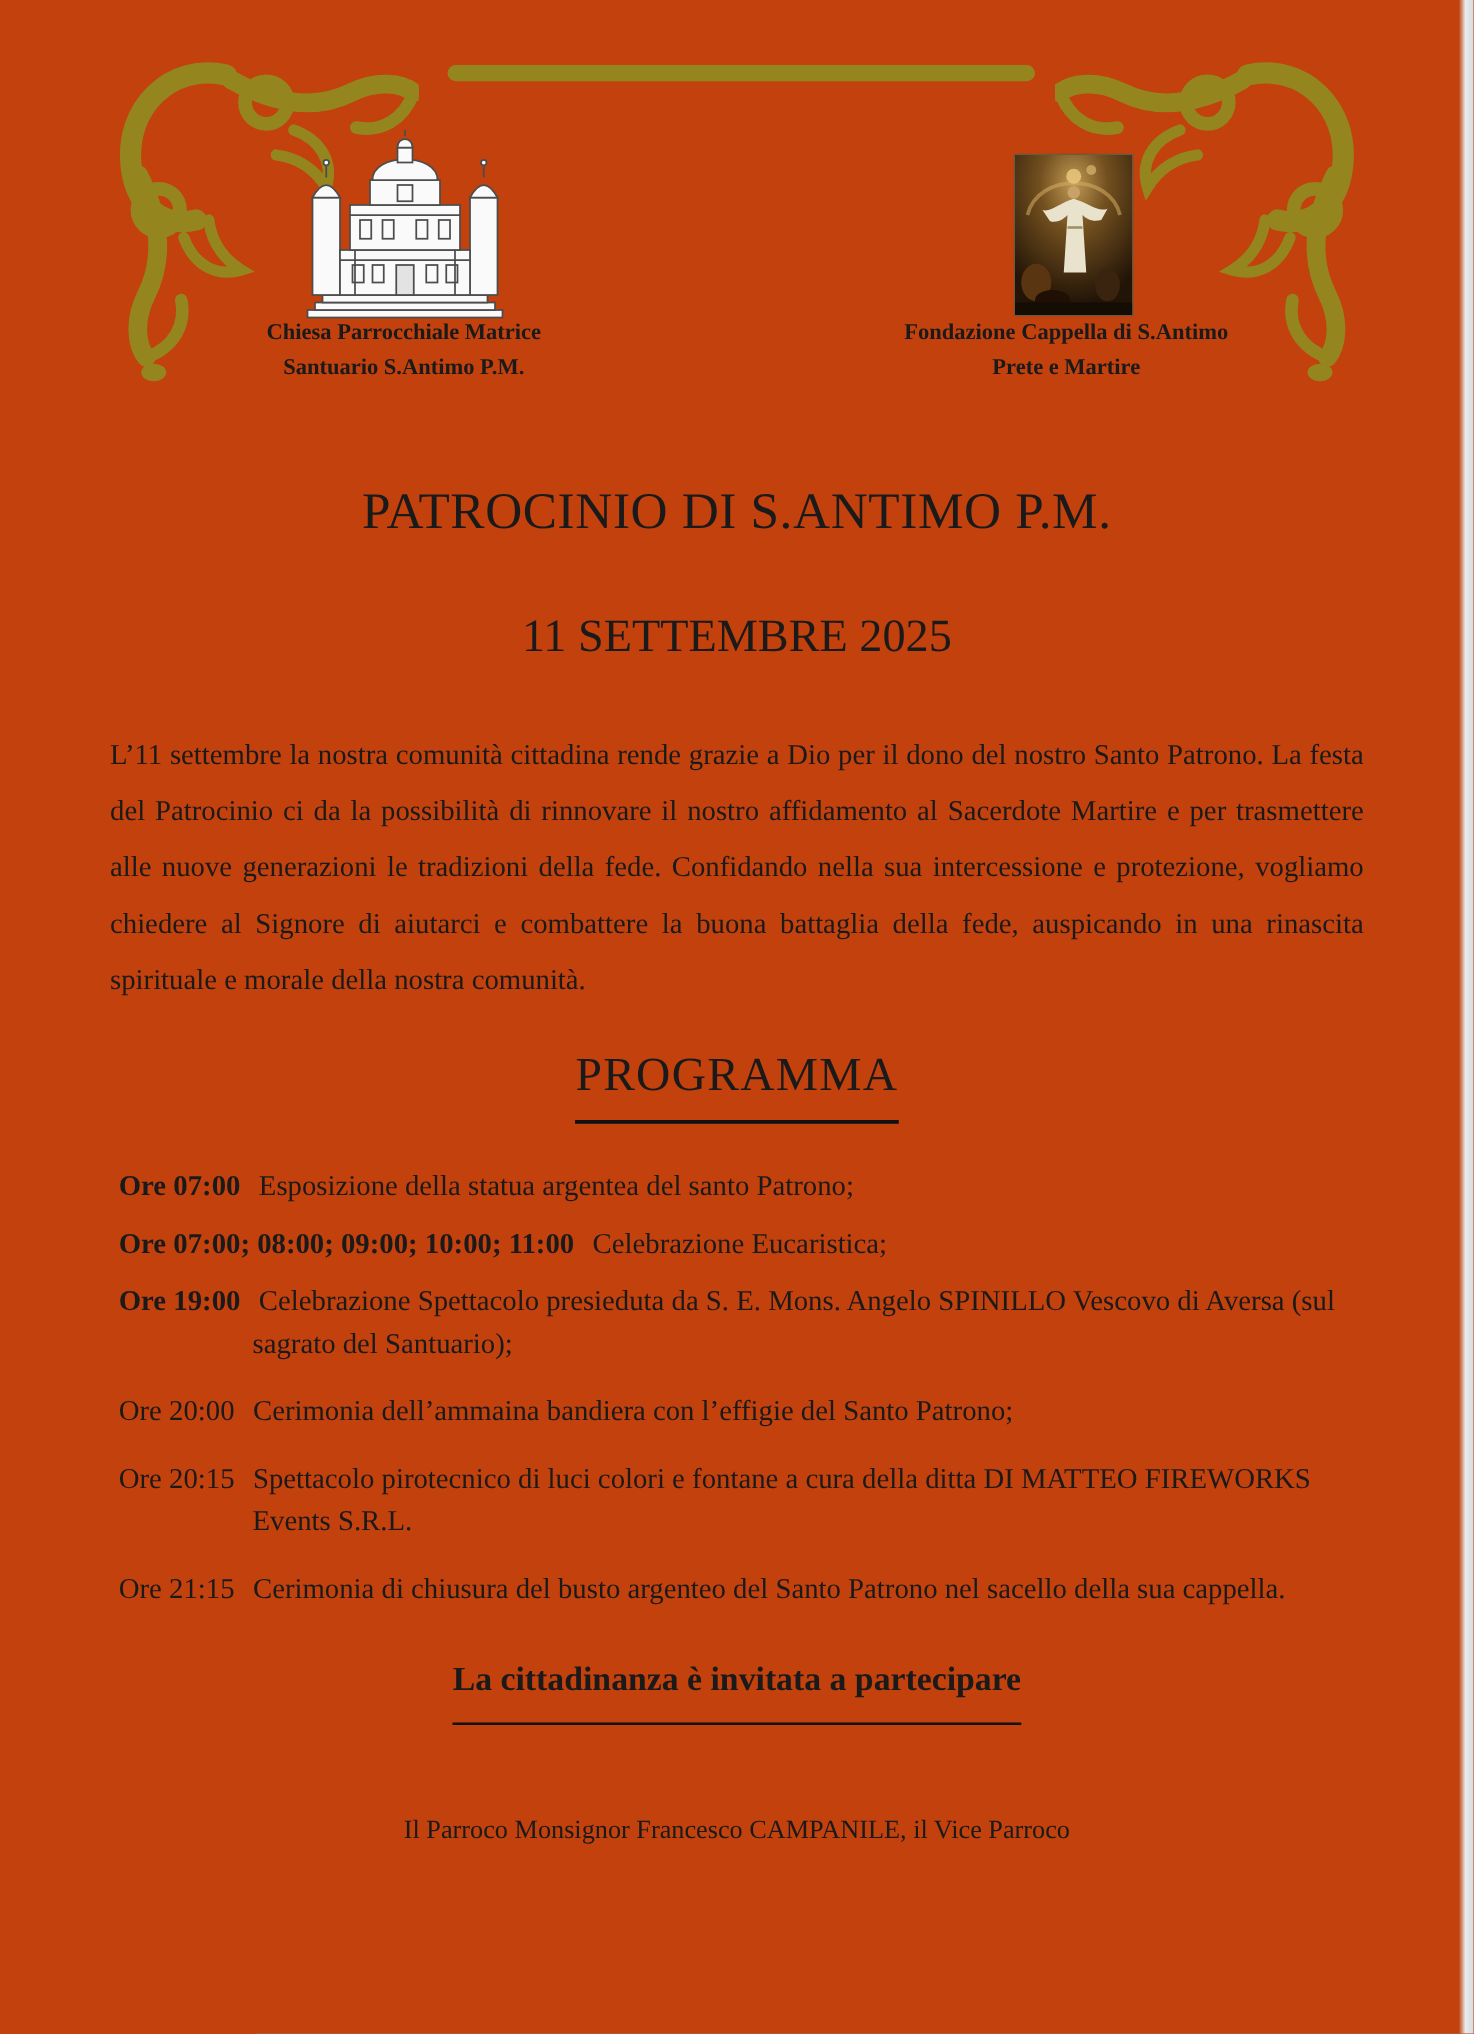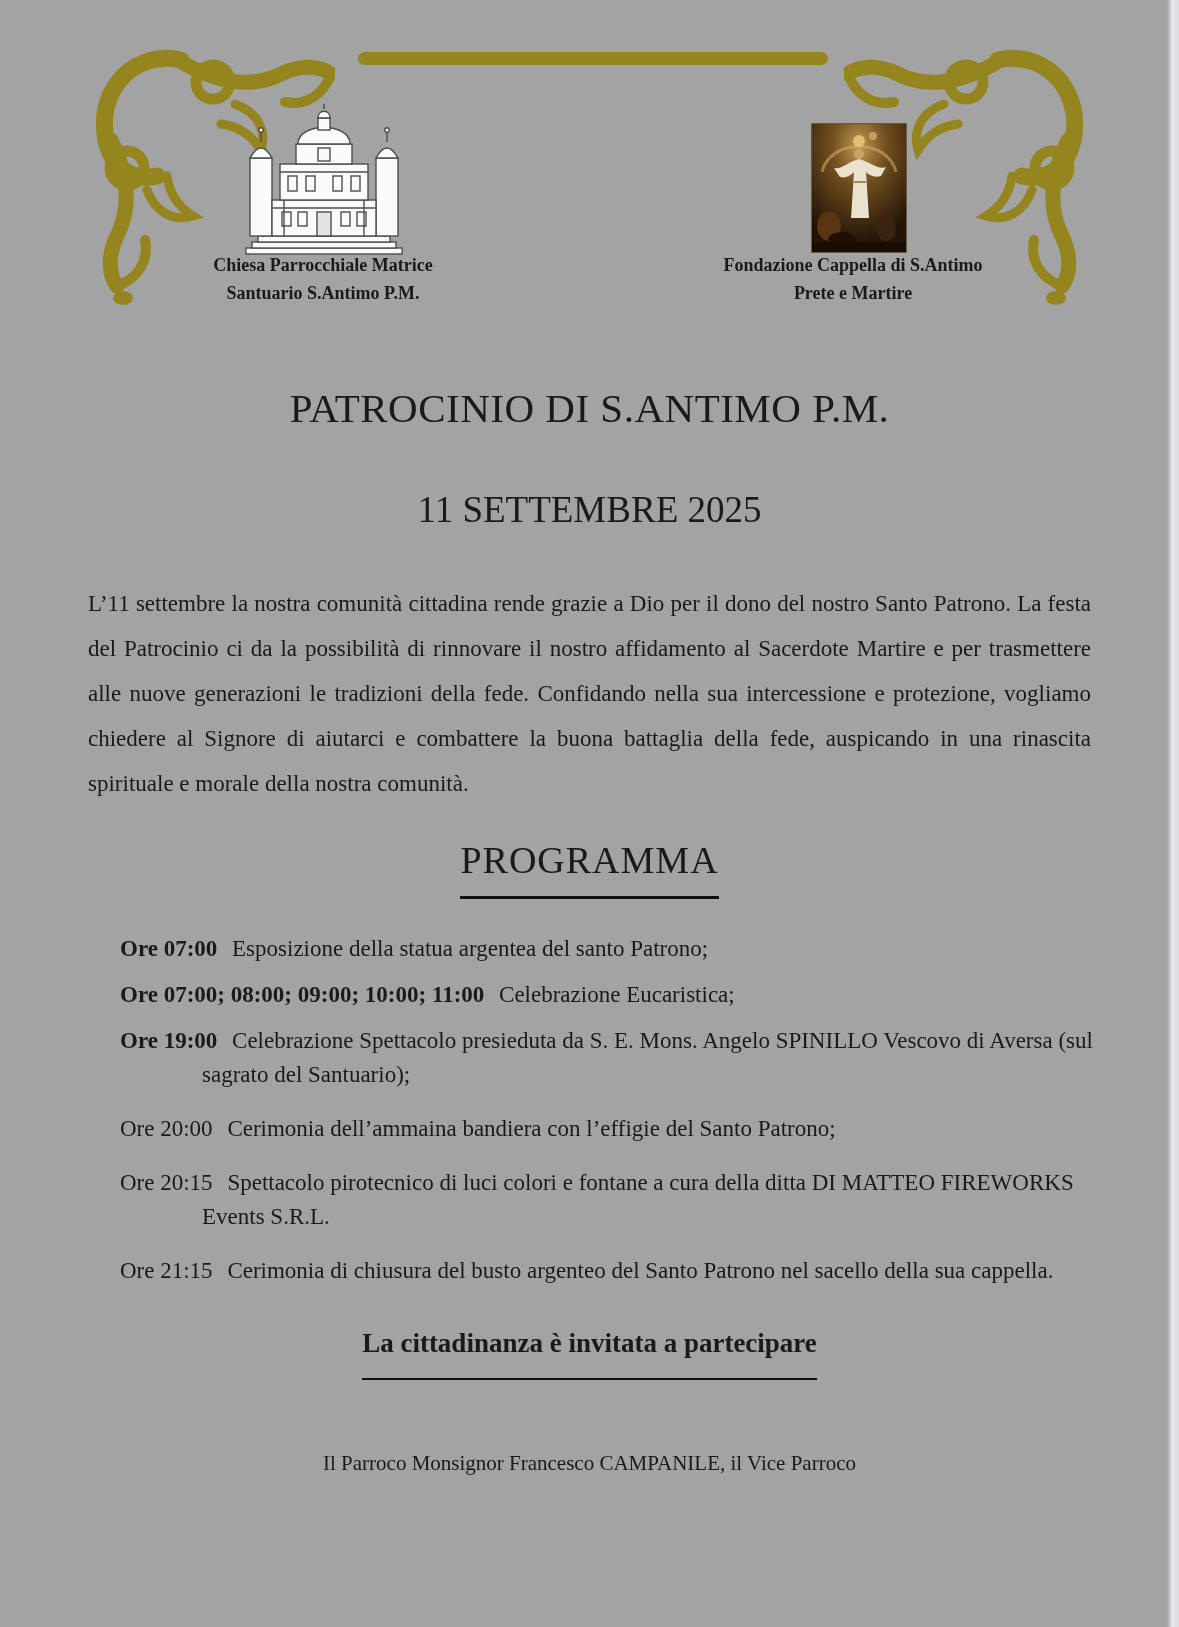--- a/index.html
+++ b/index.html
@@ -1,20 +1,20 @@
 <!DOCTYPE html>
 <html style="--gold: #95851f;"><head>
 <meta charset="utf-8">
 <style>
   :root { --gold:#95851f; --ink:#1a1a1a; }
   * { margin:0; padding:0; box-sizing:border-box; }
   body { background:#888; font-family:"Liberation Serif","DejaVu Serif",serif; }
   .page {
     position:relative; width:1179px; height:1627px; margin:0 auto;
-    background:#a3a3a3; color:var(--ink); overflow:hidden;
+    background:#c2410c; color:var(--ink); overflow:hidden;
   }
   .photo-edge {
     position:absolute; right:0; top:0; width:12px; height:100%;
     background:linear-gradient(to left,#d8d9dd 0,#e9eaee 55%,rgba(255,255,255,0) 100%);
   }
   
   .header { position:relative; height:312px; }
   .flourish { position:absolute; top:42px; width:250px; height:266px; }
   .flourish.left { left:85px; }
   .flourish.right { right:85px; transform:scaleX(-1); }
@@ -38,21 +38,21 @@
   .intro {
     margin:50px 88px 0 88px; text-align:justify;
     font-size:23px; line-height:45px;
   }
   .program-heading { text-align:center; margin-top:32px; font-size:38px;
     font-weight:normal; letter-spacing:1px; }
   .program-heading span { border-bottom:3px solid #111; padding-bottom:15px; }
   .program-list { margin:50px 80px 0 95px; font-size:23px; line-height:34px; }
   .program-item { padding-left:107px; text-indent:-107px; margin-bottom:12px; }
   .program-item:nth-child(n+3) { margin-bottom:20px; }
-  .program-item .time { margin-right:9px;margin-left:25px; }
+  .program-item .time { margin-right:9px; }
   .program-item .time.bold { font-weight:bold; }
   .invitation { text-align:center; margin-top:40px; font-size:27px; font-weight:bold; }
   .invitation span { border-bottom:2.5px solid #111; padding-bottom:20px; }
   .footer { text-align:center; margin-top:88px; font-size:21px; line-height:32px; }
 </style>
 </head>
 <body>
 
 <div class="page">
   <div class="photo-edge"></div>

